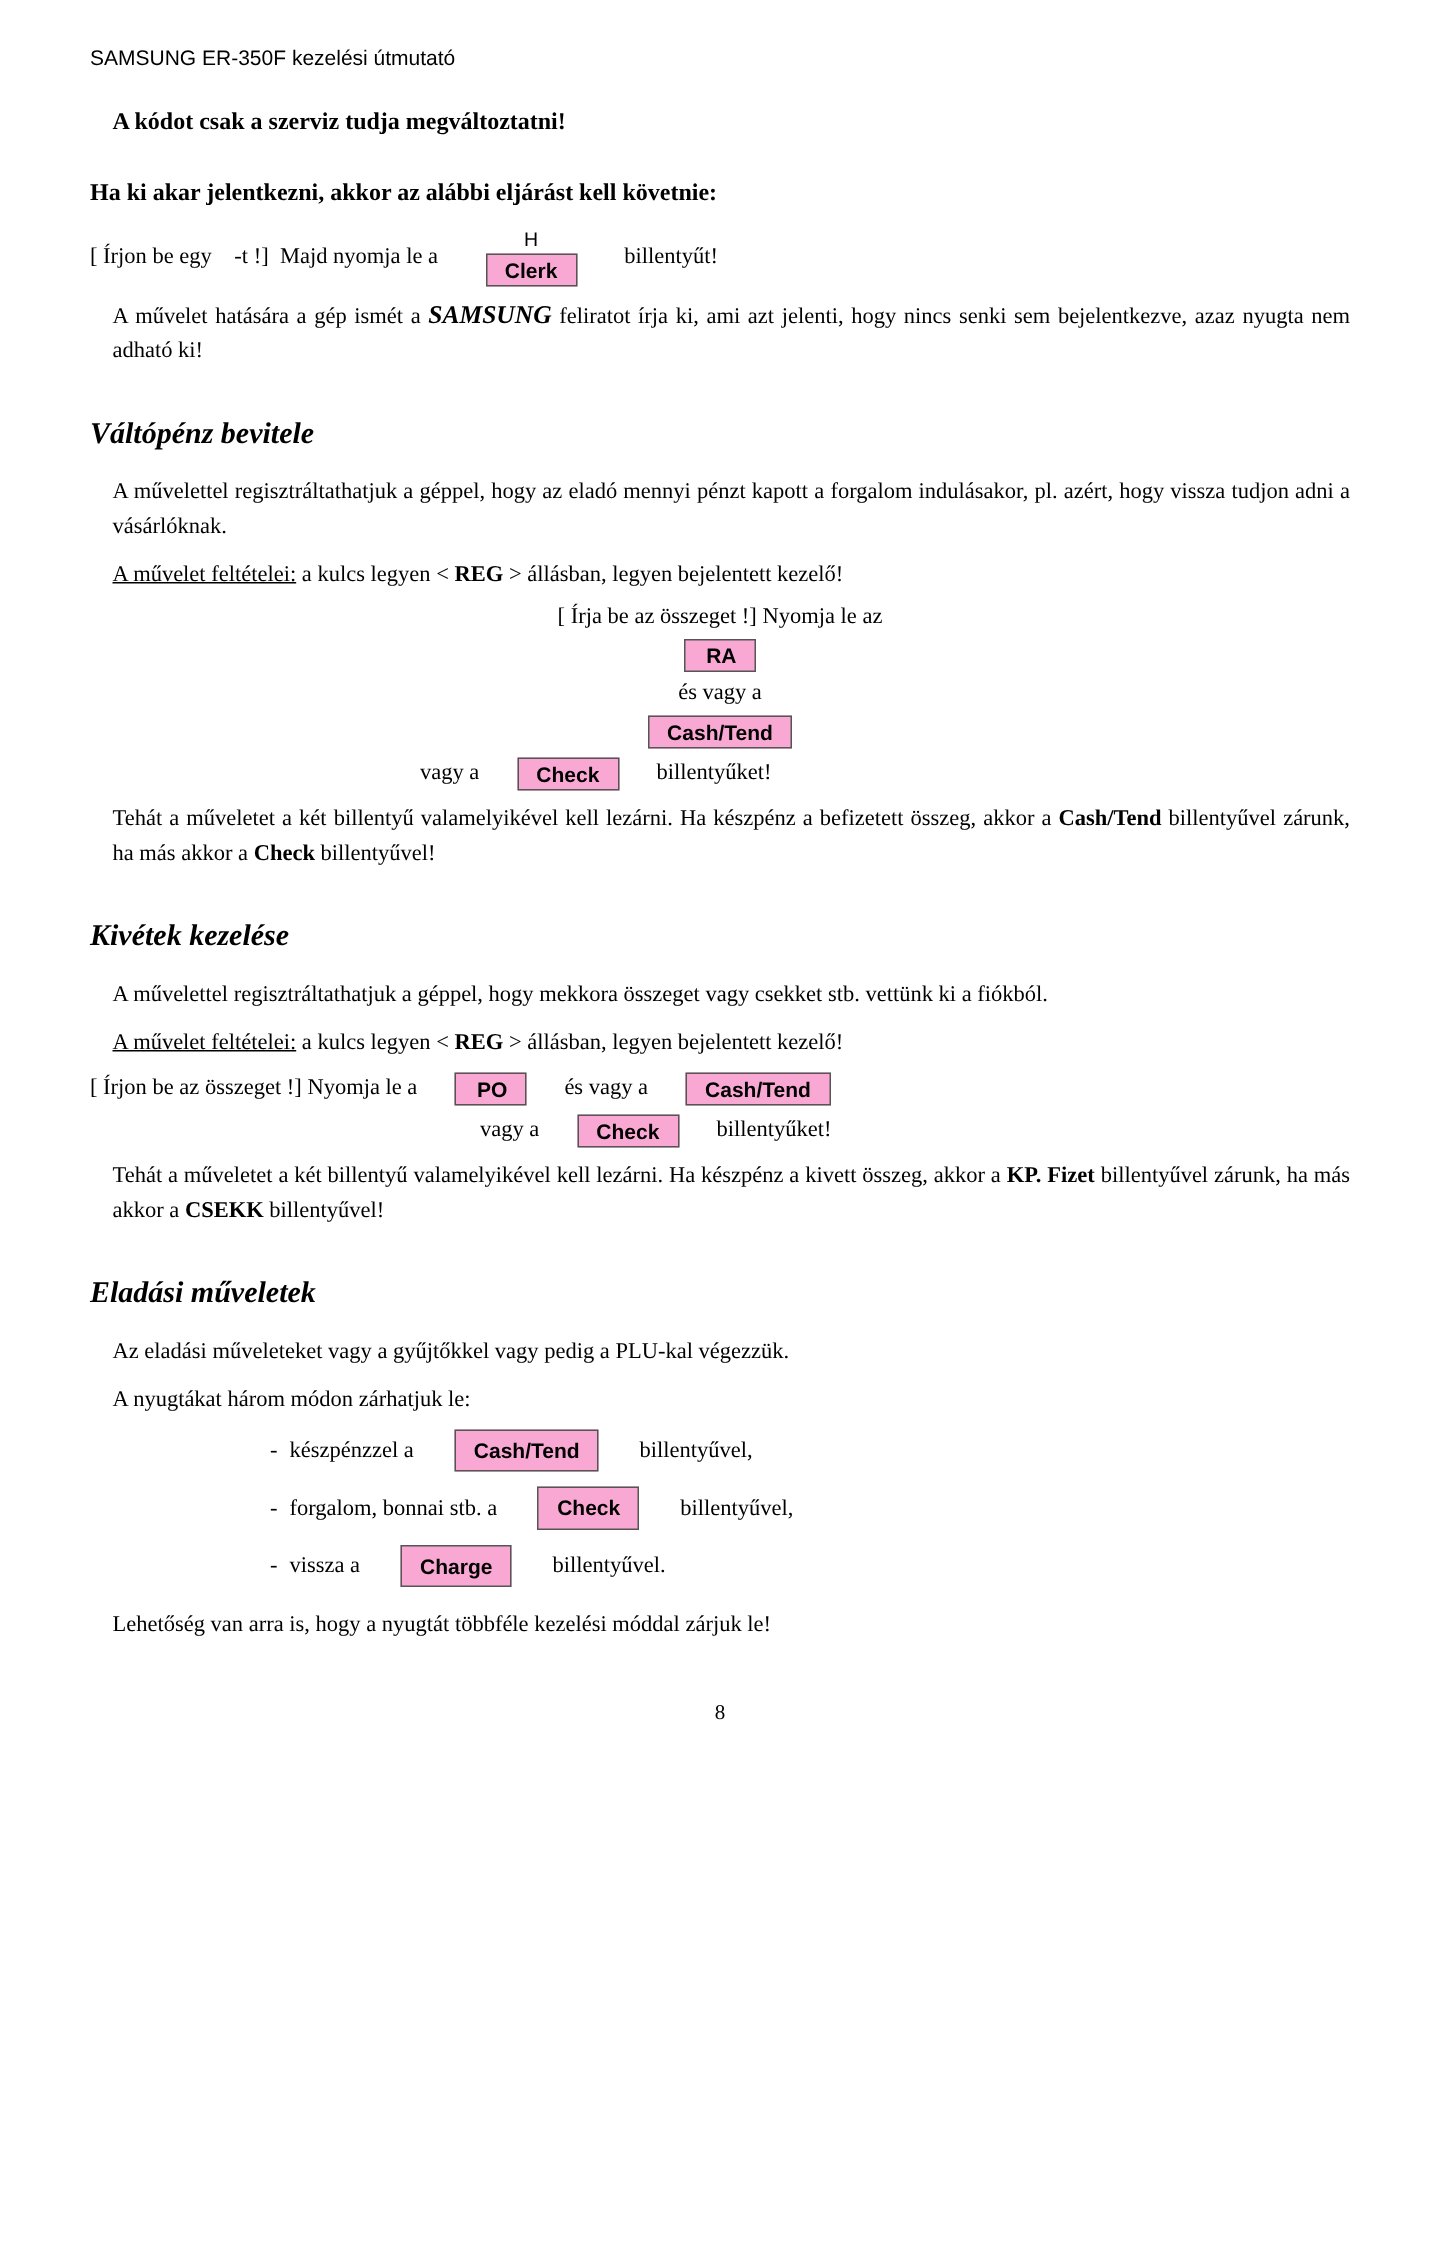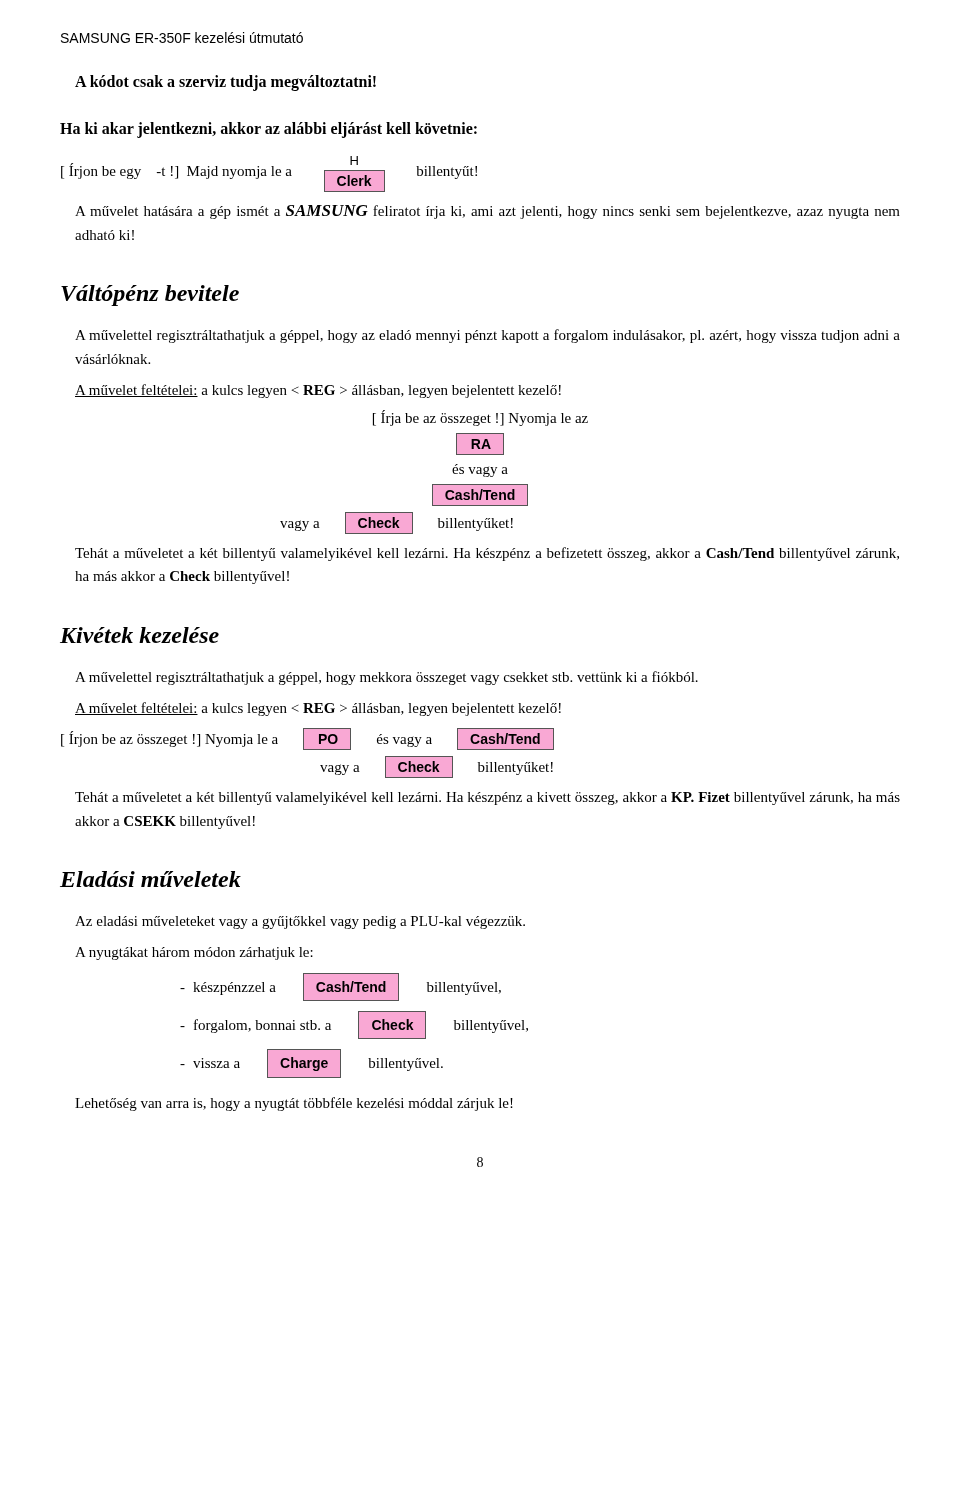--- a/index.html
+++ b/index.html
@@ -29,21 +29,21 @@
       margin-bottom: 14px;
     }
     .section-title {
       font-size: 18px;
       font-weight: bold;
       margin: 22px 0 10px 0;
     }
     .italic-section-title {
       font-style: italic;
       font-weight: bold;
-      font-size: 24px;
+      font-size: 20px;
       margin: 28px 0 12px 0;
     }
     p {
       margin-bottom: 8px;
       line-height: 1.55;
       text-align: justify;
       margin-left: 15px;
     }
     .inline-box {
       display: inline-block;

